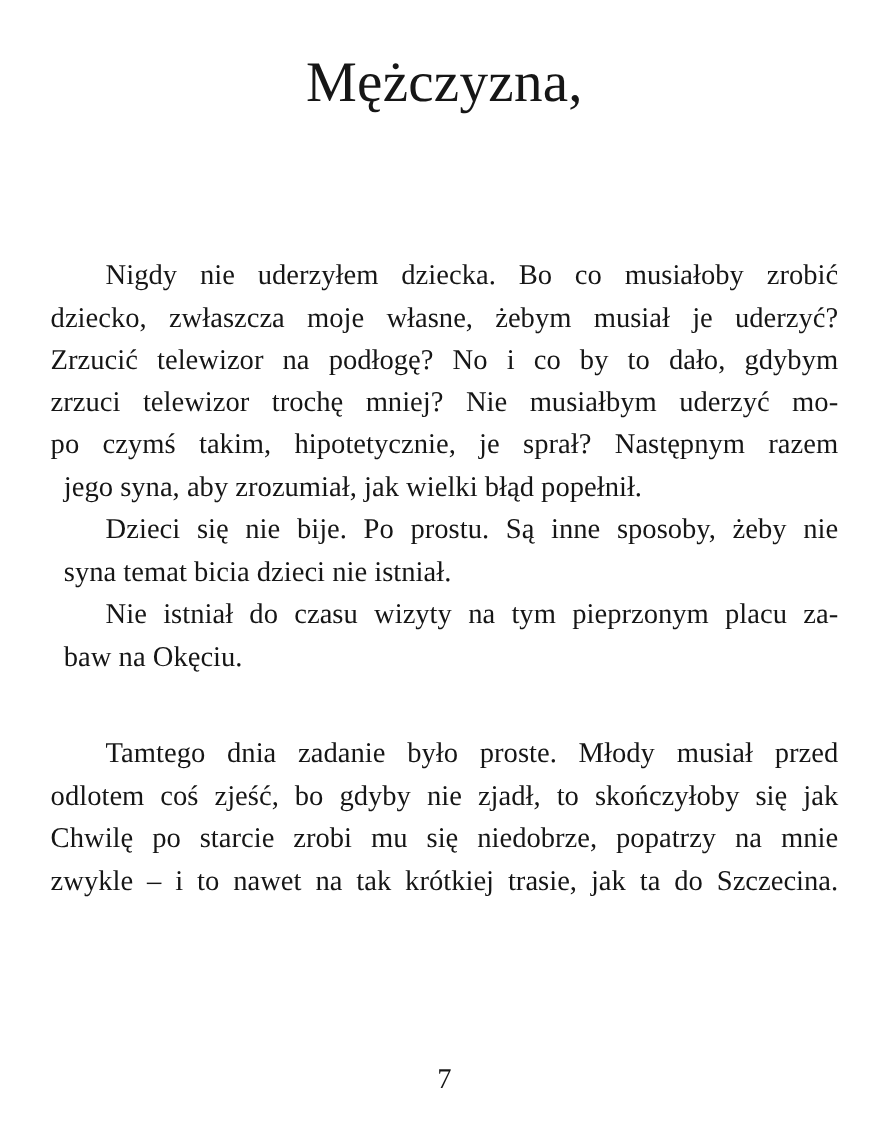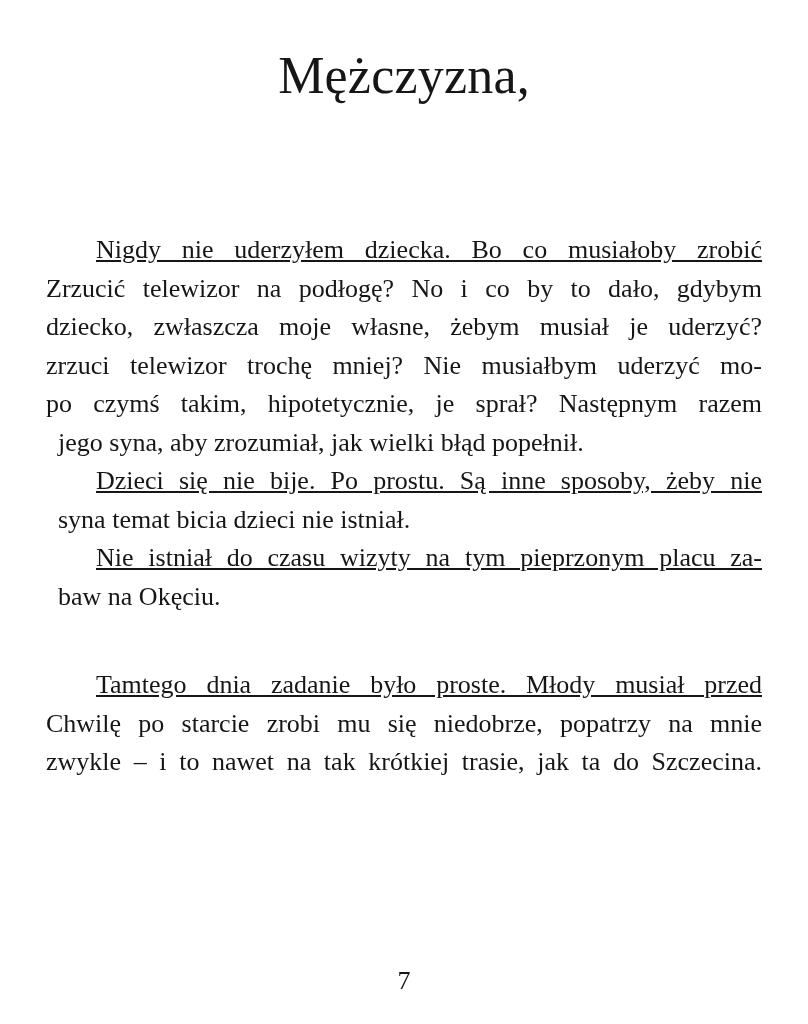--- a/index.html
+++ b/index.html
@@ -25,21 +25,21 @@
   .body-text {
     margin: 124px 46px 0 46px;
     font-size: 26px;
     line-height: 38.5px;
   }
   .paragraph { margin: 0; }
   .line {
     text-align: justify;
     text-align-last: justify;
   }
-  .line.para-start { text-indent: 50px; text-decoration: underline; }
+  .line.para-start { text-indent: 50px; }
   .line.para-end { text-align-last: left; margin-left: 12px; }
   .scene-break { height: 50px; }
   .folio {
     position: absolute;
     top: 966px;
     left: 0;
     width: 100%;
     text-align: center;
     font-size: 26px;
   }
@@ -47,35 +47,36 @@
 </head>
 <body>
 
 <div class="page">
   <h1 class="title">
       <span class="title-line">Mężczyzna,</span>
     </h1>
   <div class="body-text">
       <div class="paragraph">
         <div class="line para-start">Nigdy nie uderzyłem dziecka. Bo co musiałoby zrobić</div>
+        <div class="line">dziecko, zwłaszcza moje własne, żebym musiał je uderzyć?</div>
         <div class="line">Zrzucić telewizor na podłogę? No i co by to dało, gdybym</div>
-        <div class="line">dziecko, zwłaszcza moje własne, żebym musiał je uderzyć?</div>
         <div class="line">zrzuci telewizor trochę mniej? Nie musiałbym uderzyć mo-</div>
         <div class="line">po czymś takim, hipotetycznie, je sprał? Następnym razem</div>
         <div class="line para-end">jego syna, aby zrozumiał, jak wielki błąd popełnił.</div>
       </div>
       <div class="paragraph">
         <div class="line para-start">Dzieci się nie bije. Po prostu. Są inne sposoby, żeby nie</div>
         <div class="line para-end">syna temat bicia dzieci nie istniał.</div>
       </div>
       <div class="paragraph">
         <div class="line para-start">Nie istniał do czasu wizyty na tym pieprzonym placu za-</div>
         <div class="line para-end">baw na Okęciu.</div>
       </div>
       <div class="scene-break"></div>
       <div class="paragraph">
         <div class="line para-start">Tamtego dnia zadanie było proste. Młody musiał przed</div>
+        <div class="line">odlotem coś zjeść, bo gdyby nie zjadł, to skończyłoby się jak</div>
         <div class="line">Chwilę po starcie zrobi mu się niedobrze, popatrzy na mnie</div>
         <div class="line">zwykle – i to nawet na tak krótkiej trasie, jak ta do Szczecina.</div>
       </div>
     </div>
   <div class="folio">7</div>
 </div>
 
 </body></html>

